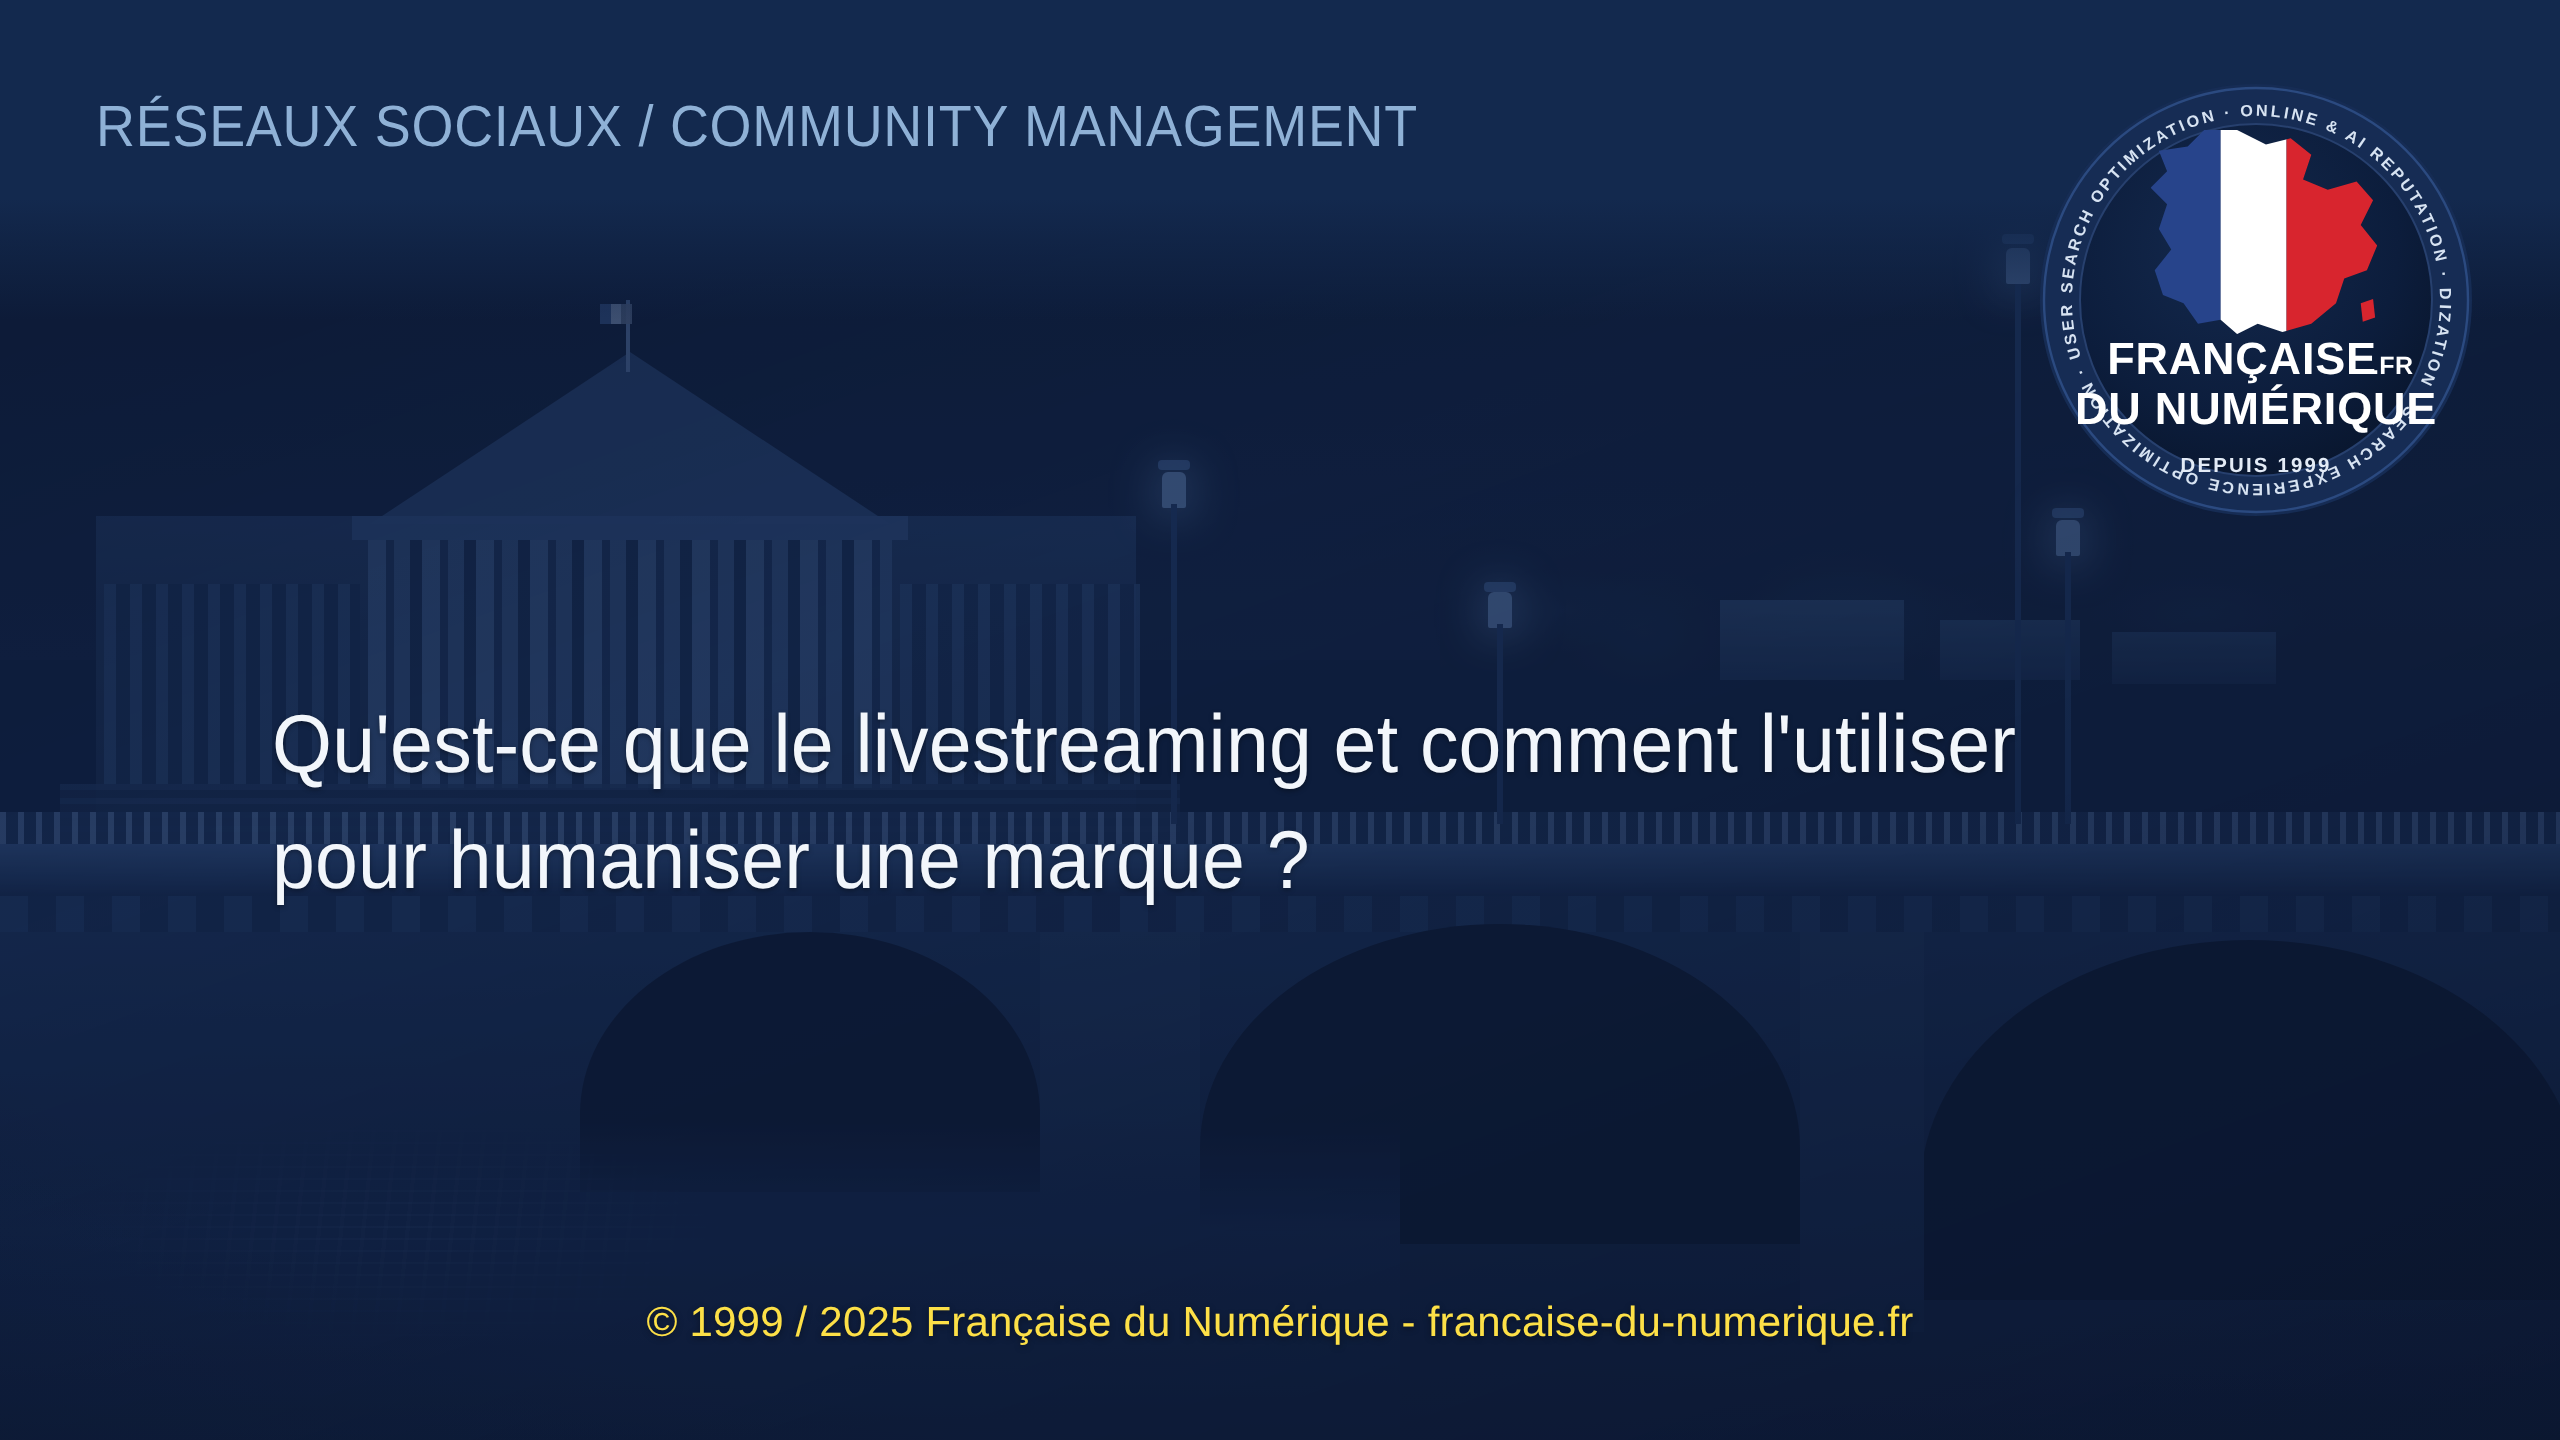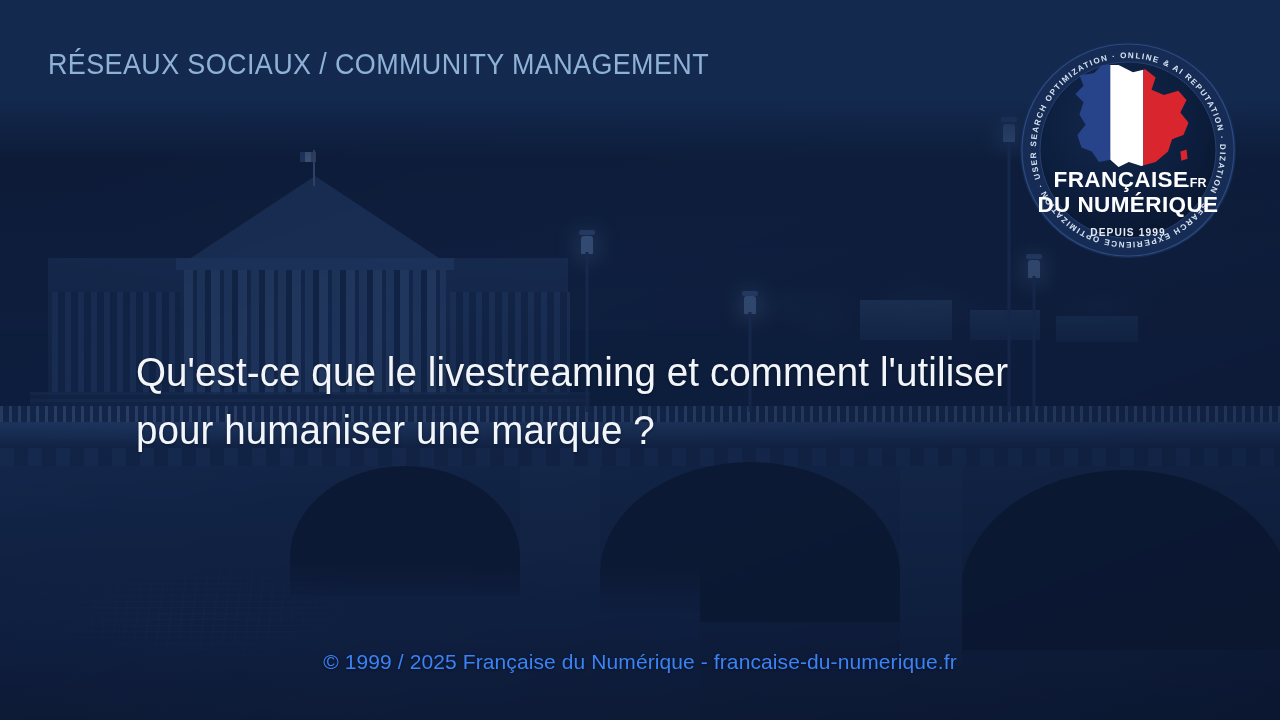--- a/index.html
+++ b/index.html
@@ -269,21 +269,21 @@
     transform: scaleX(.94);
     transform-origin: left top;
     text-shadow: 0 1px 3px rgba(0,0,0,.35);
   }
   .headline .ln { display: block; }
 
   .footer {
     position: absolute;
     left: 0; right: 0; top: 650px;
     text-align: center;
-    color: #3b82f6;
+    color: #fde047;
     font-size: 21px;
     letter-spacing: .1px;
     text-shadow: 0 1px 3px rgba(0,0,0,.4);
   }
 
   
   .logo {
     position: absolute;
     left: 1018px; top: 40px;
     width: 220px; height: 220px;

